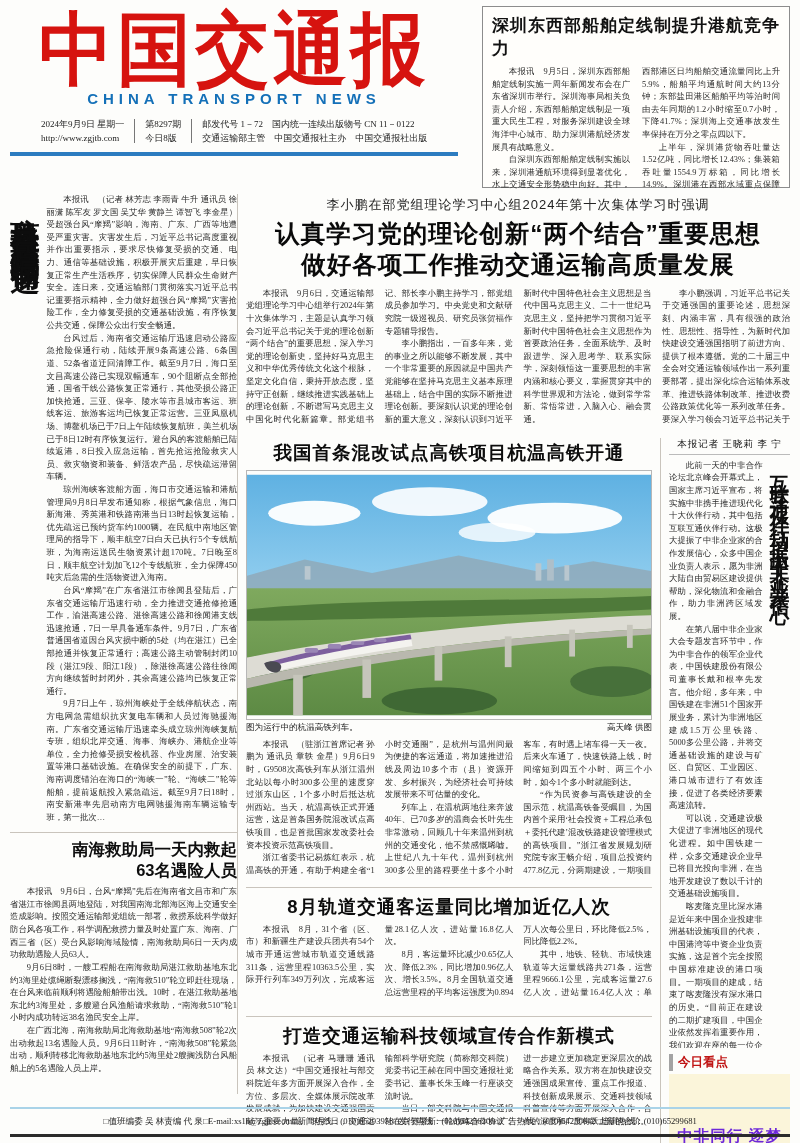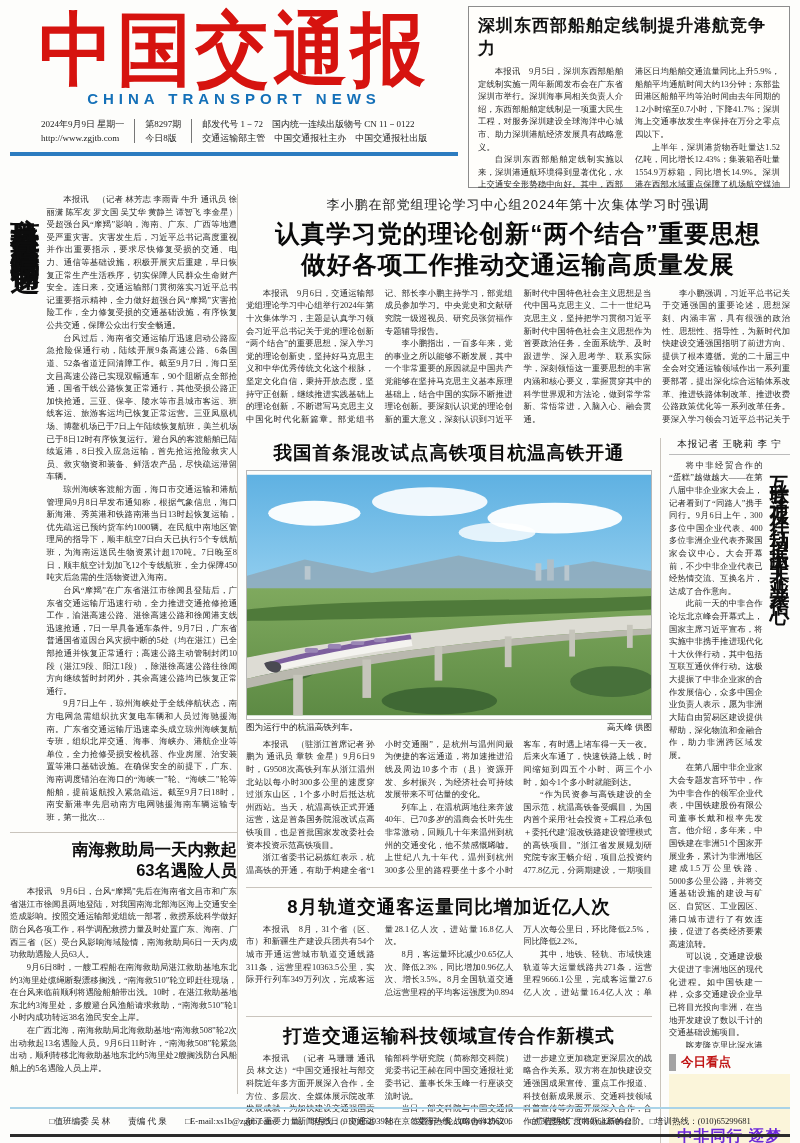--- a/index.html
+++ b/index.html
@@ -2,21 +2,21 @@
 <html lang="zh"><head>
 <meta charset="utf-8">
 <style>
   * { margin:0; padding:0; box-sizing:border-box; }
   html,body { background:#f2f0ec; }
   body { font-family:"Liberation Serif","DejaVu Serif",serif; color:#1c1c1c; }
   .page { width:800px; height:1143px; margin:0 auto; background:#fdfdfb; overflow:hidden;
           padding:6px 10px 0 10px; position:relative; }
 
   
-  .masthead-row { display:flex; gap:10px; height:182px; }
+  .masthead-row { display:flex; gap:24px; height:182px; }
   .masthead { width:448px; display:flex; flex-direction:column; padding-top:6px; }
   .brand { font-size:74px; font-weight:bold; color:#d6130f; letter-spacing:4px;
            line-height:1.05; text-align:center; font-family:"Liberation Serif",serif;
            transform:scaleY(1.08); white-space:nowrap; }
   .brand-en { text-align:center; color:#1470b8; font-weight:bold; font-size:15px;
               letter-spacing:5px; font-family:"Liberation Sans",sans-serif; }
   .pub-info { display:flex; align-items:center; justify-content:center; gap:10px;
               margin-top:10px; font-size:9px; line-height:1.6; color:#222; }
   .pub-cell { text-align:left; white-space:nowrap; }
   .vline { width:1px; height:24px; background:#777; }
@@ -69,31 +69,31 @@
   .africa-byline { font-size:9.5px; text-align:center; border-bottom:1px solid #bbb;
                    padding-bottom:3px; margin-bottom:5px; color:#111; letter-spacing:1px; }
   .africa-row { display:flex; gap:6px; flex:1; overflow:hidden; }
   .africa-text { flex:1; overflow:hidden; height:588px; }
   .africa-headline { writing-mode:vertical-rl; font-family:"Liberation Sans",sans-serif;
                      font-weight:bold; font-size:19.5px; letter-spacing:8px; line-height:1.1;
                      color:#0d0d0d; height:588px; }
 
   .today { margin-top:6px; }
   .today-label { color:#c01414; font-weight:bold; font-family:"Liberation Sans",sans-serif;
-                 font-size:12.5px; border-left:7px solid #a3a3a3; padding-left:5px;
+                 font-size:12.5px; border-left:4px solid #a3a3a3; padding-left:5px;
                  margin-bottom:3px; }
   .today-box { background:#fbf5da; padding:8px 8px 5px 8px; }
   .today-title { font-family:"Liberation Sans",sans-serif; font-size:15.5px; font-weight:bold;
                  text-align:center; color:#6d28d9; letter-spacing:1px;margin-top:44px; }
   .today-pages { color:#c01414; font-size:10px; text-align:right; font-weight:bold; margin-top:2px; }
 
   
   .footer { position:absolute; left:10px; right:10px; bottom:6px; }
   .footer-line-top { height:2px; background:#a9d3e8; margin-bottom:4px; }
-  .footer-items { display:flex; justify-content:center; gap:18px; font-size:8.6px; color:#222;
+  .footer-items { display:flex; justify-content:center; font-size:8.6px; color:#222;
                   padding:3px 0 4px 0; white-space:nowrap; }
   .footer-line-bottom { height:3px; background:#2b2b2b; margin-top:2px; }
 </style>
 </head>
 <body>
 
 <div class="page">
 
   <header class="masthead-row">
     <div class="masthead">
@@ -258,21 +258,20 @@
 
             </div>
           </article>
         </div>
 
         <div class="right-block">
           <article>
             <div class="africa-byline">本报记者 王晓莉 李 宁</div>
             <div class="africa-row">
               <div class="t-small africa-text">
-                <p>将中非经贸合作的“蛋糕”越做越大——在第八届中非企业家大会上，记者看到了“同路人”携手同行。9月6日上午，300多位中国企业代表、400多位非洲企业代表齐聚国家会议中心。大会开幕前，不少中非企业代表已经热情交流、互换名片，达成了合作意向。</p>
                 <p>此前一天的中非合作论坛北京峰会开幕式上，国家主席习近平宣布，将实施中非携手推进现代化十大伙伴行动，其中包括互联互通伙伴行动。这极大提振了中非企业家的合作发展信心，众多中国企业负责人表示，愿为非洲大陆自由贸易区建设提供帮助，深化物流和金融合作，助力非洲跨区域发展。</p>
                 <p>在第八届中非企业家大会专题发言环节中，作为中非合作的领军企业代表，中国铁建股份有限公司董事长戴和根率先发言。他介绍，多年来，中国铁建在非洲51个国家开展业务，累计为非洲地区建成1.5万公里铁路、5000多公里公路，并将交通基础设施的建设与矿区、自贸区、工业园区、港口城市进行了有效连接，促进了各类经济要素高速流转。</p>
                 <p>可以说，交通建设极大促进了非洲地区的现代化进程。如中国铁建一样，众多交通建设企业早已将目光投向非洲，在当地开发建设了数以千计的交通基础设施项目。</p>
                 <p>喀麦隆克里比深水港是近年来中国企业投建非洲基础设施项目的代表，中国港湾等中资企业负责实施，这是首个完全按照中国标准建设的港口项目。一期项目的建成，结束了喀麦隆没有深水港口的历史。“目前正在建设的二期扩建项目，中国企业依然发挥着重要作用，我们欢迎在座的每一位企业家来克里比港投资兴业。”企业家大会上，喀麦隆克里比港务局总经理梅洛姆·帕特里斯·巴拿马向中国朋友发出热情邀请。</p>
 
               </div>
               <div class="africa-headline">互联互通伙伴行动提振中非企业家信心</div>
             </div>
           </article>
 

